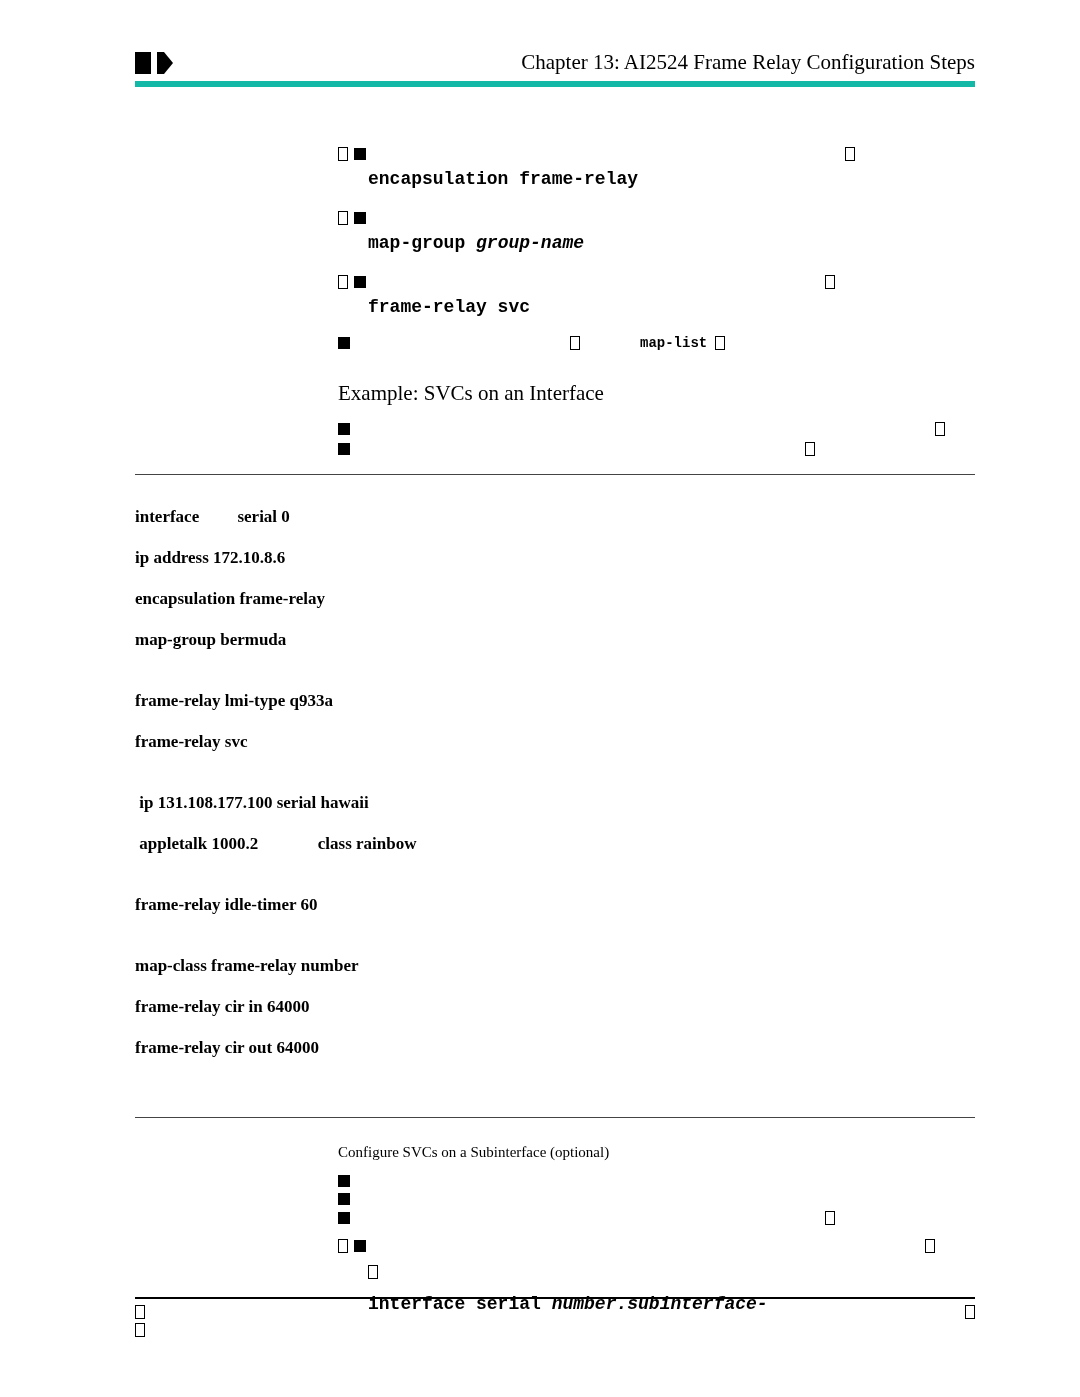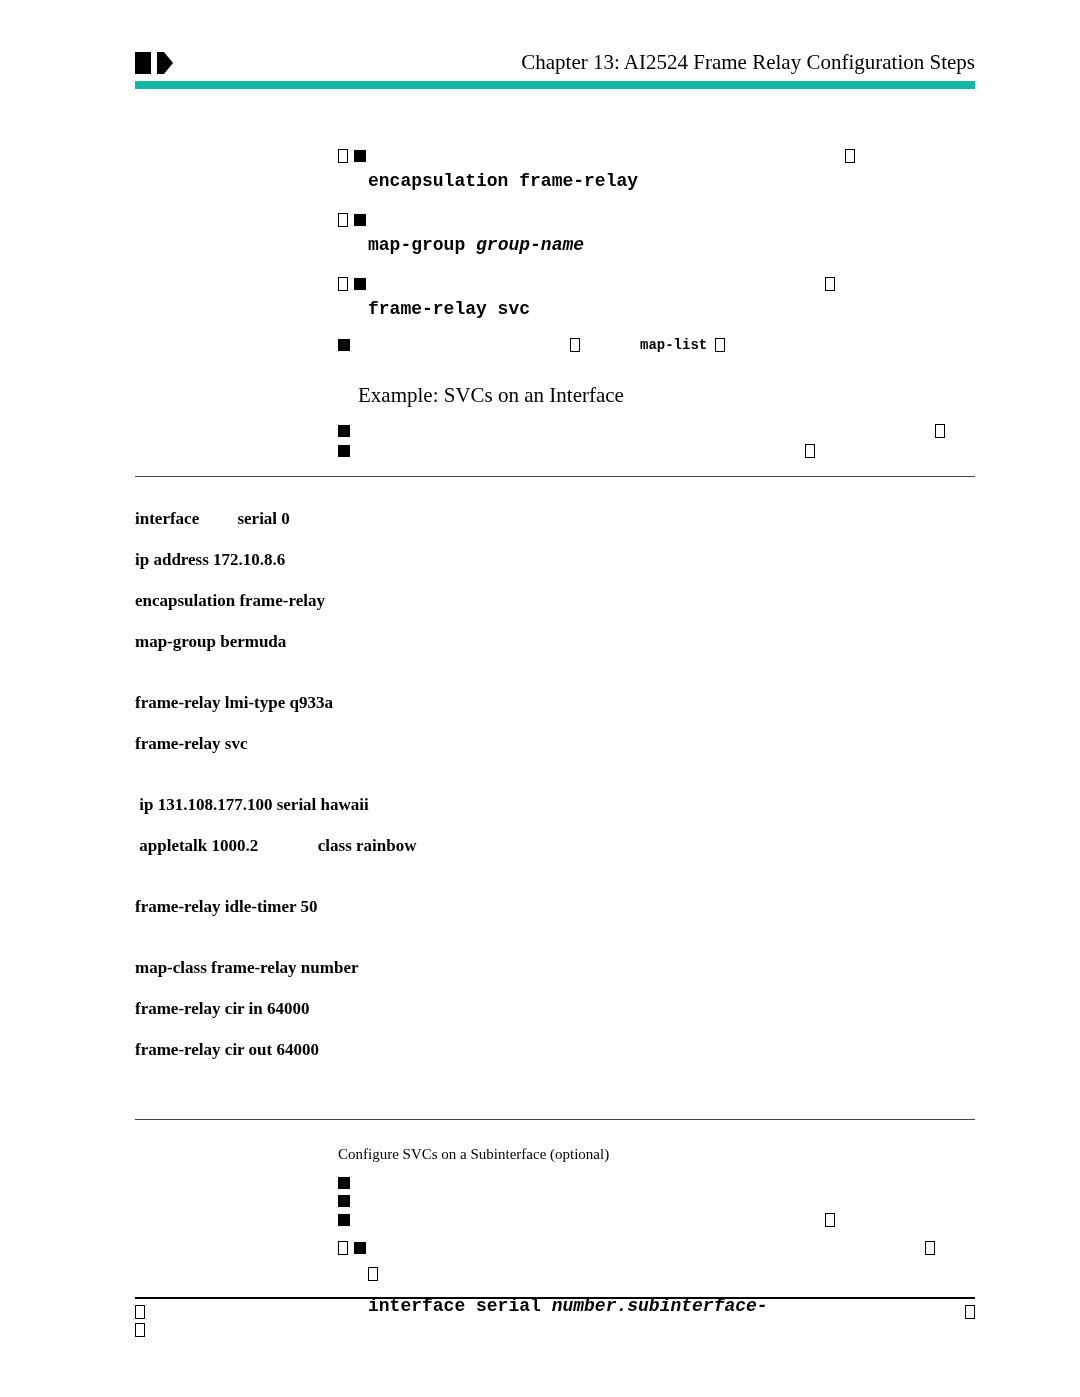--- a/index.html
+++ b/index.html
@@ -10,21 +10,21 @@
       font-family: "Times New Roman", Times, serif;
       font-size: 20px;
       color: #000;
       position: relative;
       padding: 50px 105px 60px 135px;
     }
     .header {
       display: flex;
       justify-content: space-between;
       align-items: center;
-      border-bottom: 8px solid #14b8a6;
+      border-bottom: 6px solid #14b8a6;
       padding-bottom: 6px;
       margin-bottom: 60px;
     }
     .logo {
       width: 38px;
       height: 22px;
       display: flex;
       align-items: flex-end;
     }
     .logo svg { display: block; }
@@ -50,21 +50,21 @@
       font-family: "Courier New", monospace;
       font-weight: bold;
       font-size: 18px;
       margin-left: 30px;
       margin-top: 6px;
       margin-bottom: 10px;
       white-space: pre;
     }
     .cmd .arg { font-style: italic; }
     .step-inline { display: flex; align-items: center; gap: 10px; margin-top: 18px; }
-    .section-title { font-size: 21px; margin-top: 30px; margin-bottom: 16px; margin-left: 20px; }
+    .section-title { font-size: 21px; margin-top: 30px; margin-bottom: 16px; }
     hr.sep { border: none; border-top: 1px solid #444; margin: 18px 0 12px 0; }
     .config-block {
       font-family: "Times New Roman", serif;
       font-weight: bold;
       font-size: 17px;
       line-height: 1.2;
       margin-left: -203px;
       white-space: pre;
     }
     .cb-line { display: block; }
@@ -165,21 +165,21 @@
 <span class="cb-line">ip address 172.10.8.6</span>
 <span class="cb-line">encapsulation frame-relay</span>
 <span class="cb-line">map-group bermuda</span>
 <span class="cb-line"></span>
 <span class="cb-line">frame-relay lmi-type q933a</span>
 <span class="cb-line">frame-relay svc</span>
 <span class="cb-line"></span>
 <span class="cb-line"> ip 131.108.177.100 serial hawaii</span>
 <span class="cb-line"> appletalk 1000.2              class rainbow</span>
 <span class="cb-line"></span>
-<span class="cb-line">frame-relay idle-timer 50</span>
+<span class="cb-line">frame-relay idle-timer 60</span>
 <span class="cb-line"></span>
 <span class="cb-line">map-class frame-relay number</span>
 <span class="cb-line">frame-relay cir in 64000</span>
 <span class="cb-line">frame-relay cir out 64000</span>
   </div>
 
   <hr class="sep" style="margin-left:-203px;">
 
   <div class="subsection-title">Configure SVCs on a Subinterface (optional)</div>
 

